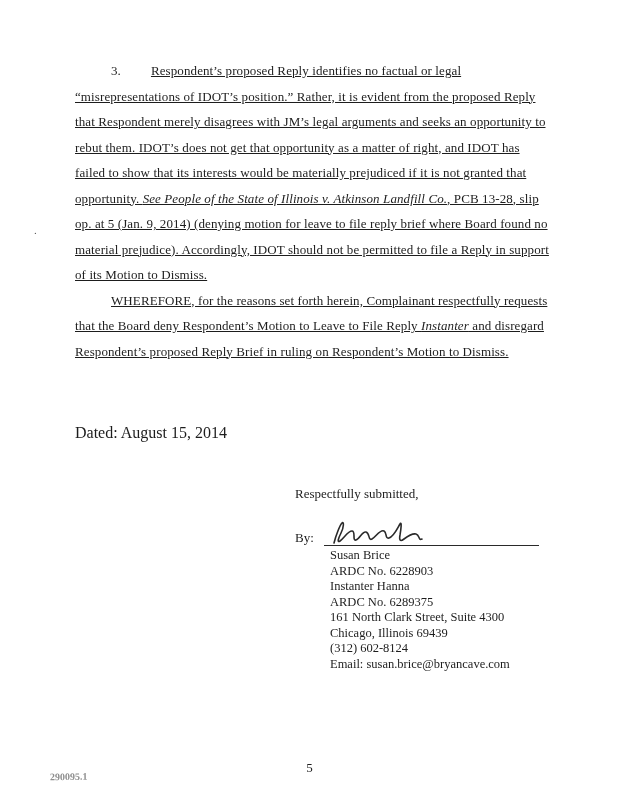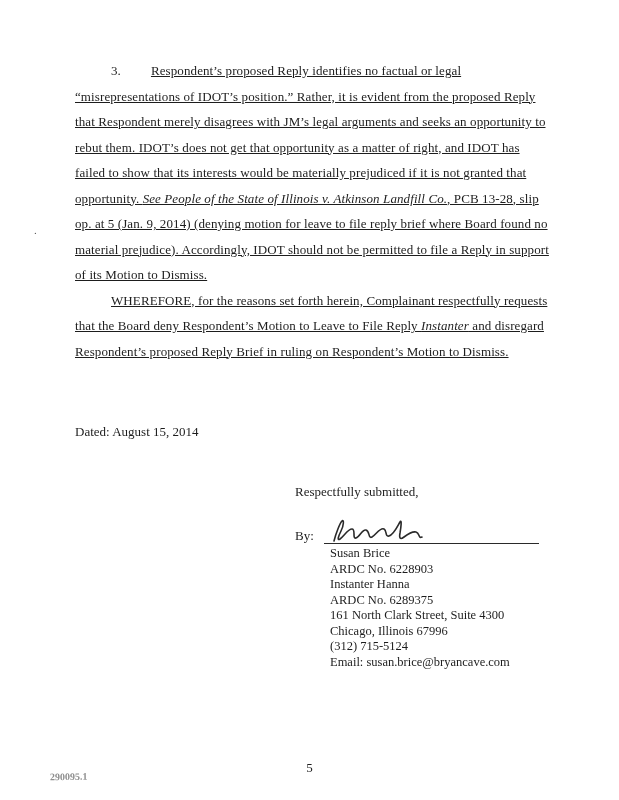--- a/index.html
+++ b/index.html
@@ -33,21 +33,21 @@
     text-decoration: underline;
   }
   .para-number {
     display: inline-block;
     margin-right: 30px;
     text-indent: 0;
   }
   .em { font-style: italic; }
   .wherefore-para { }
   .dated-line {
-    font-size: 13px;
+    font-size: 16px;
     margin-top: 60px;
   }
   .sig-block {
     margin-top: 45px;
     margin-left: 220px;
     font-size: 13px;
   }
   .sig-block .spaced-line {
     margin-bottom: 14px;
     line-height: 14px;
@@ -130,22 +130,22 @@
           </svg>
         </span>
       </div>
 
       <div class="contact-lines">
         <div>Susan Brice</div>
         <div>ARDC No. 6228903</div>
         <div>Instanter Hanna</div>
         <div>ARDC No. 6289375</div>
         <div>161 North Clark Street, Suite 4300</div>
-        <div>Chicago, Illinois 67996</div>
-        <div>(312) 715-5124</div>
+        <div>Chicago, Illinois 69439</div>
+        <div>(312) 602-8124</div>
         <div>Email: susan.brice@bryancave.com</div>
       </div>
     </div>
 
   </div>
 
   <div class="page-number">5</div>
   <div class="doc-stamp">290095.1</div>
 
 </div>

